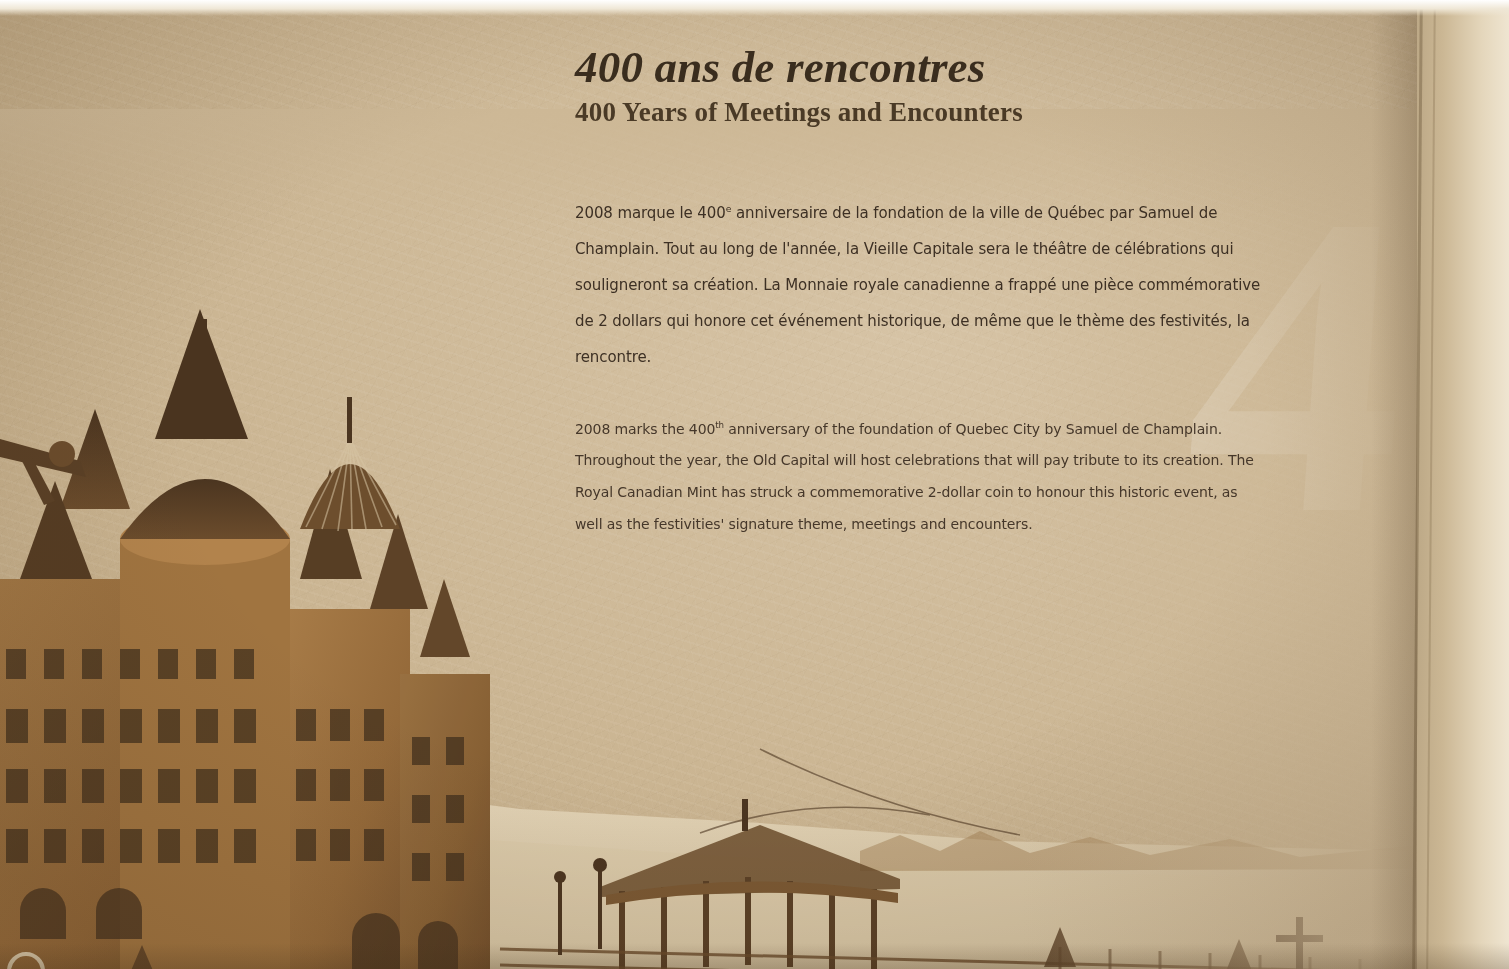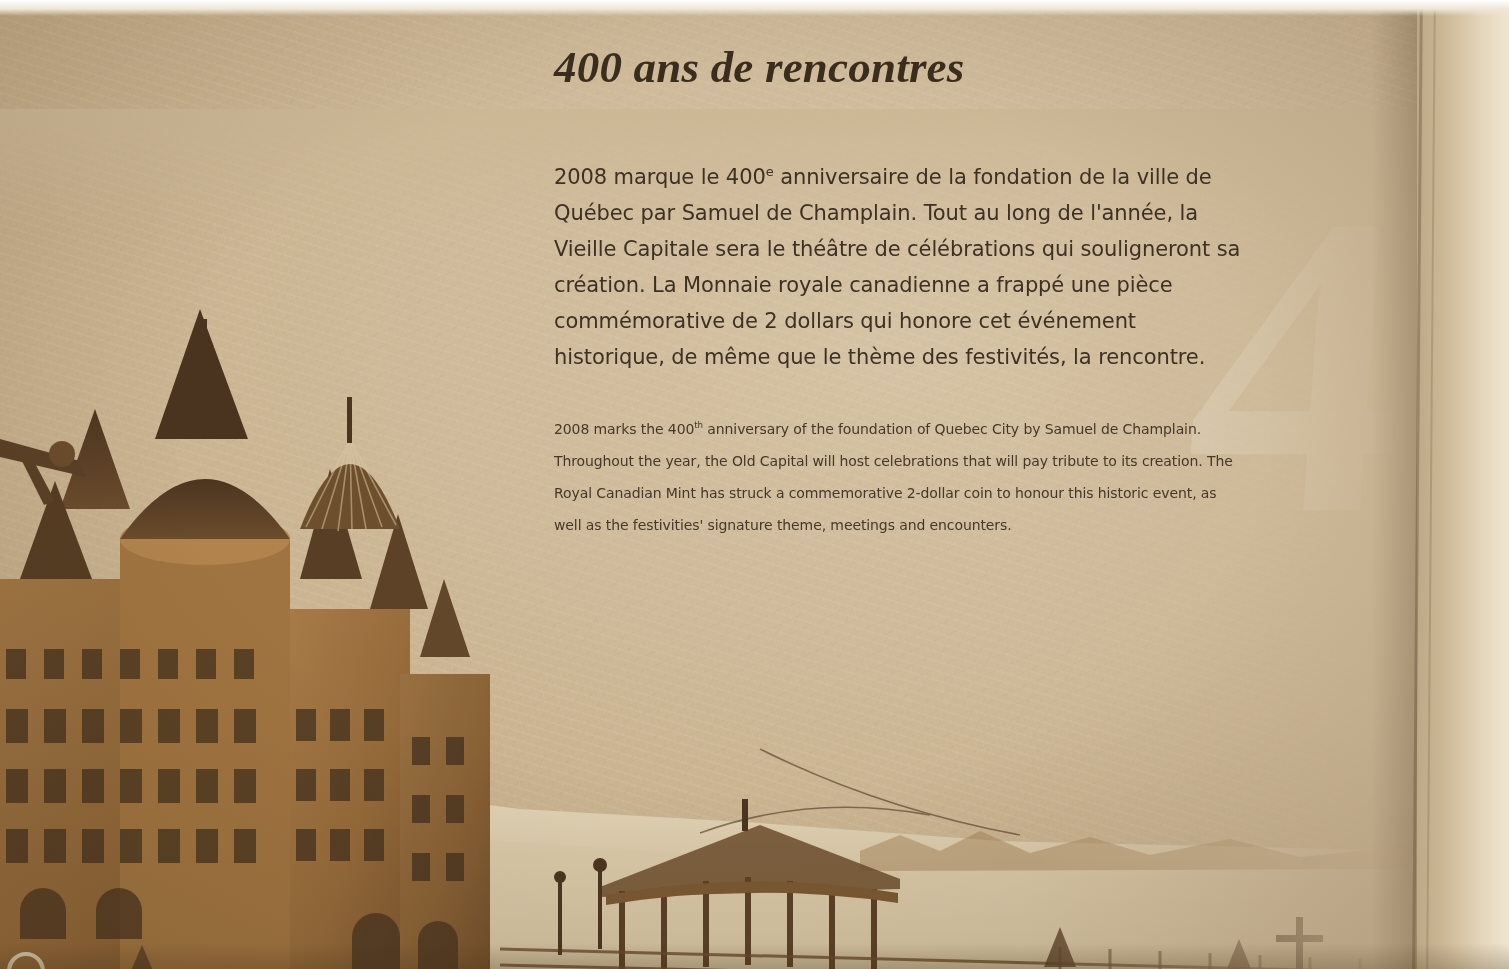--- a/index.html
+++ b/index.html
@@ -107,21 +107,21 @@
     bottom: 0;
     width: 1420px;
     height: 860px;
     pointer-events: none;
   }
   .photo svg { display: block; width: 100%; height: 100%; }
 
   
   .text-col {
     position: absolute;
-    left: 554px;
+    left: 575px;
     top: 42px;
     width: 690px;
   }
   .title-fr {
     font-family: "Liberation Serif", serif;
     font-style: italic;
     font-weight: 700;
     font-size: 45px;
     line-height: 1.12;
     color: #3a2d1e;
@@ -136,21 +136,21 @@
     color: #4a3a26;
     margin: 0;
     letter-spacing: .2px;
   }
   .para {
     font-family: "DejaVu Sans", sans-serif;
     color: #3d3024;
     margin: 0;
   }
   .para-fr {
-    font-size: 21px;
+    font-size: 15px;
     line-height: 36px;
     margin-top: 62px;
     letter-spacing: -.1px;
   }
   .para-en {
     font-size: 14px;
     line-height: 32px;
     margin-top: 34px;
     color: #45372a;
     letter-spacing: -.1px;
@@ -382,20 +382,21 @@
 
       <rect x="0" y="0" width="1420" height="860" fill="url(#fadeRight)"></rect>
       <rect x="0" y="0" width="1420" height="860" fill="url(#fadeTop)"></rect>
     </svg>
   </div>
 
   <div class="vignette"></div>
 
   <div class="text-col">
     <h1 class="title-fr">400 ans de rencontres</h1>
+    <h2 class="title-en">400 Years of Meetings and Encounters</h2>
     <p class="para para-fr">2008 marque le 400<sup>e</sup> anniversaire de la fondation de la ville de Québec par Samuel de Champlain. Tout au long de l'année, la Vieille Capitale sera le théâtre de célébrations qui souligneront sa création. La Monnaie royale canadienne a frappé une pièce commémorative de 2 dollars qui honore cet événement historique, de même que le thème des festivités, la rencontre.</p>
     <p class="para para-en">2008 marks the 400<sup>th</sup> anniversary of the foundation of Quebec City by Samuel de Champlain. Throughout the year, the Old Capital will host celebrations that will pay tribute to its creation. The Royal Canadian Mint has struck a commemorative 2-dollar coin to honour this historic event, as well as the festivities' signature theme, meetings and encounters.</p>
   </div>
 
   <div class="fold-shadow"></div>
   <div class="right-page"></div>
   <div class="fold-line fold-a"></div>
   <div class="fold-line fold-b"></div>
   <div class="top-edge"></div>
   <div class="bottom-shadow"></div>

